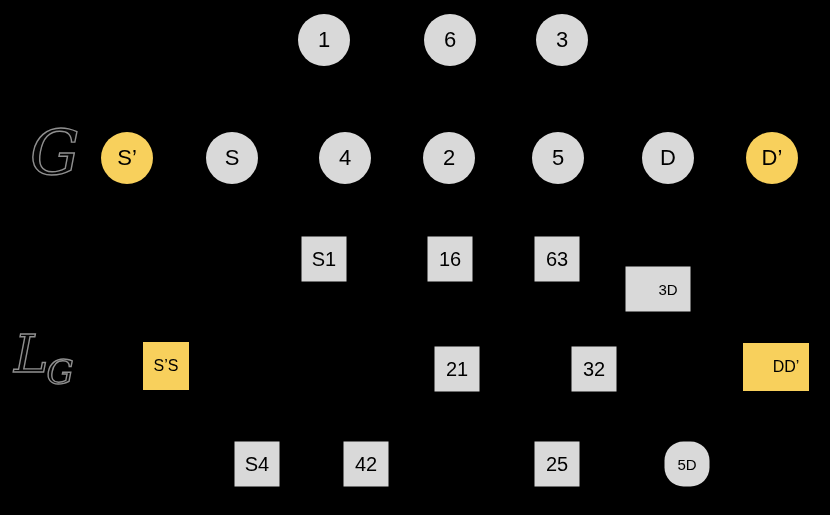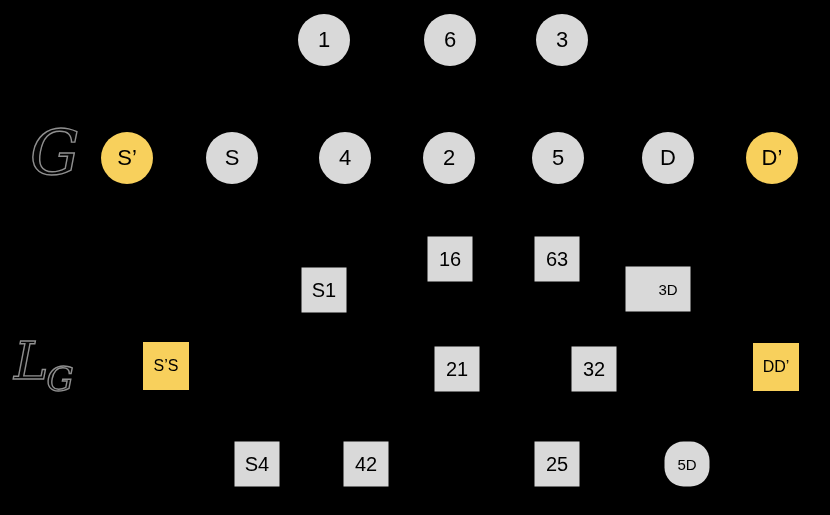--- a/index.html
+++ b/index.html
@@ -54,21 +54,21 @@
     line-height: 1;
     user-select: none;
   }
   #graph-label {
     left: 30px;
     top: 122px;
     font-size: 62px;
   }
   #line-graph-label {
     left: 14px;
-    top: 335px;
+    top: 328px;
     font-size: 52px;
   }
   #line-graph-label .sub {
     font-size: 34px;
     position: relative;
     top: 12px;
     left: -2px;
   }
 </style>
 </head>
@@ -86,27 +86,27 @@
       <div class="node circle gray" style="left: 562px; top: 40px;">3</div>
       <div class="node circle yellow" style="left: 127px; top: 158px;">S’</div>
       <div class="node circle gray" style="left: 232px; top: 158px;">S</div>
       <div class="node circle gray" style="left: 345px; top: 158px;">4</div>
       <div class="node circle gray" style="left: 449px; top: 158px;">2</div>
       <div class="node circle gray" style="left: 558px; top: 158px;">5</div>
       <div class="node circle gray" style="left: 668px; top: 158px;">D</div>
       <div class="node circle yellow" style="left: 772px; top: 158px;">D’</div>
     </div>
   <div id="line-graph-nodes-layer">
-      <div class="node square gray" style="left: 324px; top: 259px; margin-top: 31px;">S1</div>
+      <div class="node square gray" style="left: 324px; top: 259px;">S1</div>
       <div class="node square gray" style="left: 450px; top: 259px;">16</div>
       <div class="node square gray" style="left: 557px; top: 259px;">63</div>
       <div class="node square gray small" style="left: 658px; top: 289px; padding-left: 20px;">3D</div>
       <div class="node square yellow" style="left: 166px; top: 366px;">S’S</div>
       <div class="node square gray" style="left: 430px; top: 369px; margin-left: 27px;">21</div>
       <div class="node square gray" style="left: 594px; top: 369px;">32</div>
-      <div class="node square yellow" style="left: 776px; top: 367px;">DD’</div>
+      <div class="node square yellow" style="left: 776px; top: 367px; padding-left: 20px;">DD’</div>
       <div class="node square gray" style="left: 257px; top: 464px;">S4</div>
       <div class="node square gray" style="left: 366px; top: 464px;">42</div>
       <div class="node square gray" style="left: 557px; top: 464px;">25</div>
       <div class="node square gray small" style="left: 687px; top: 464px; border-radius: 19px;">5D</div>
     </div>
 
 </div>
 
 </body></html>

